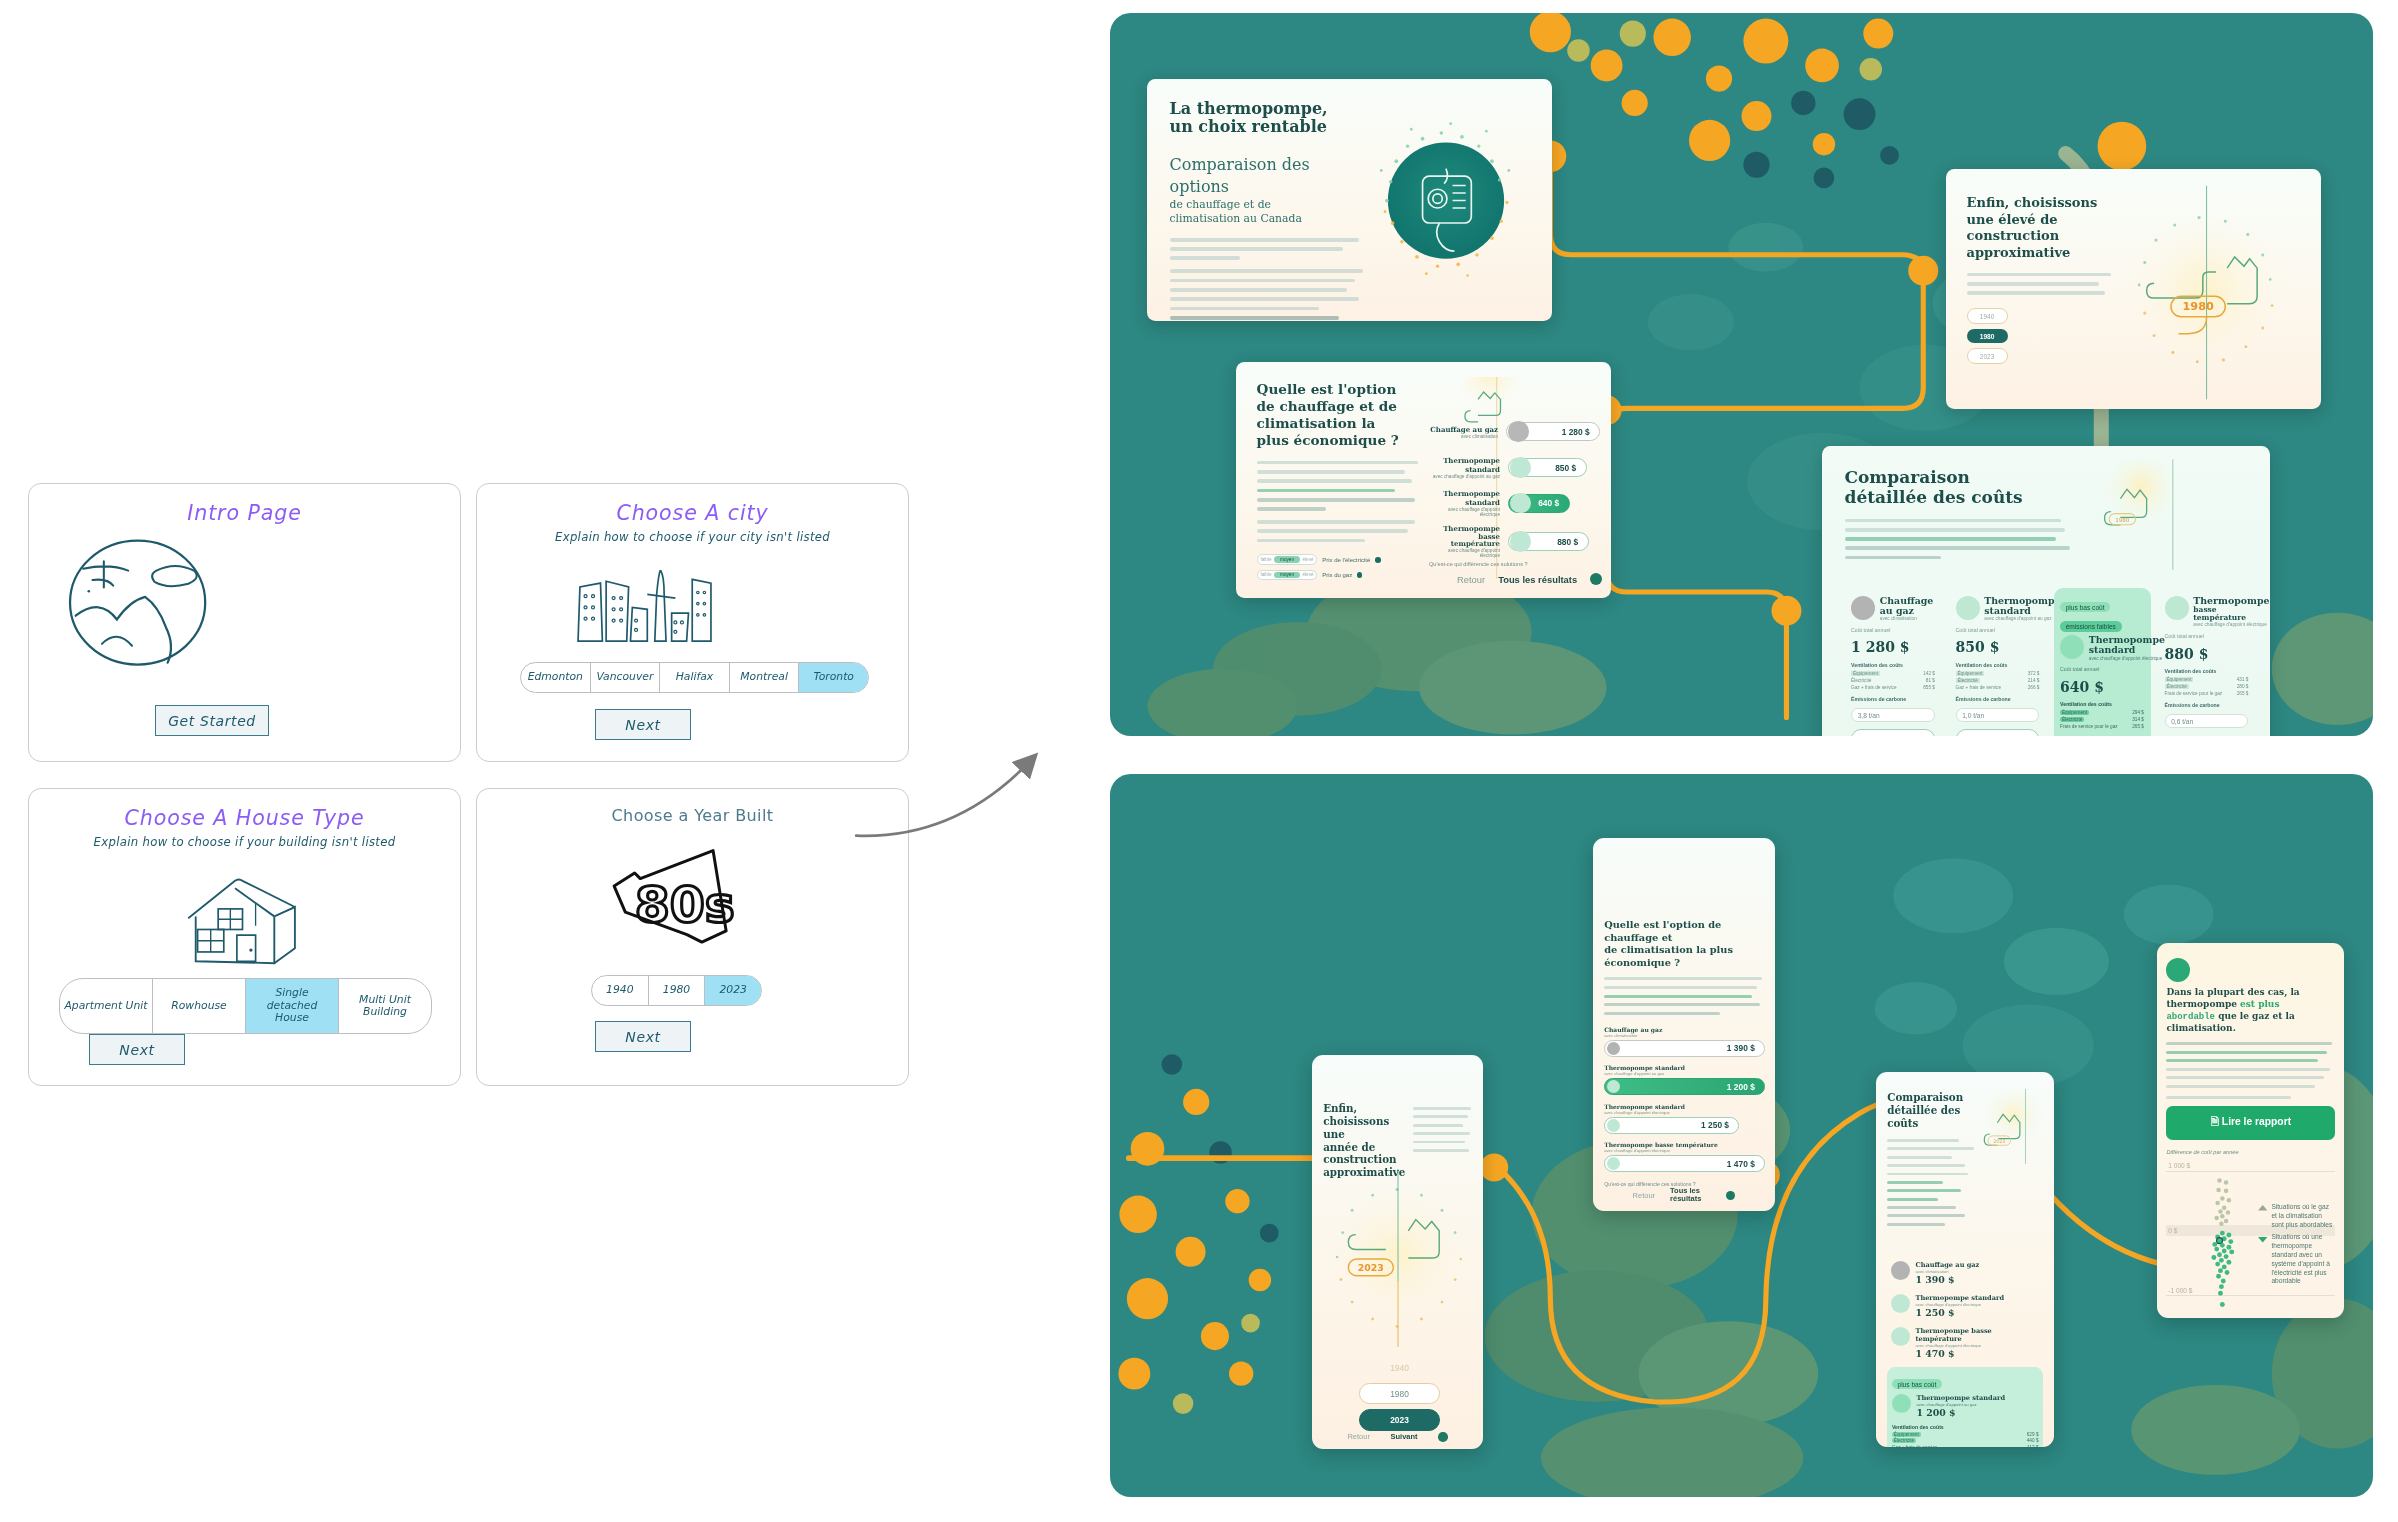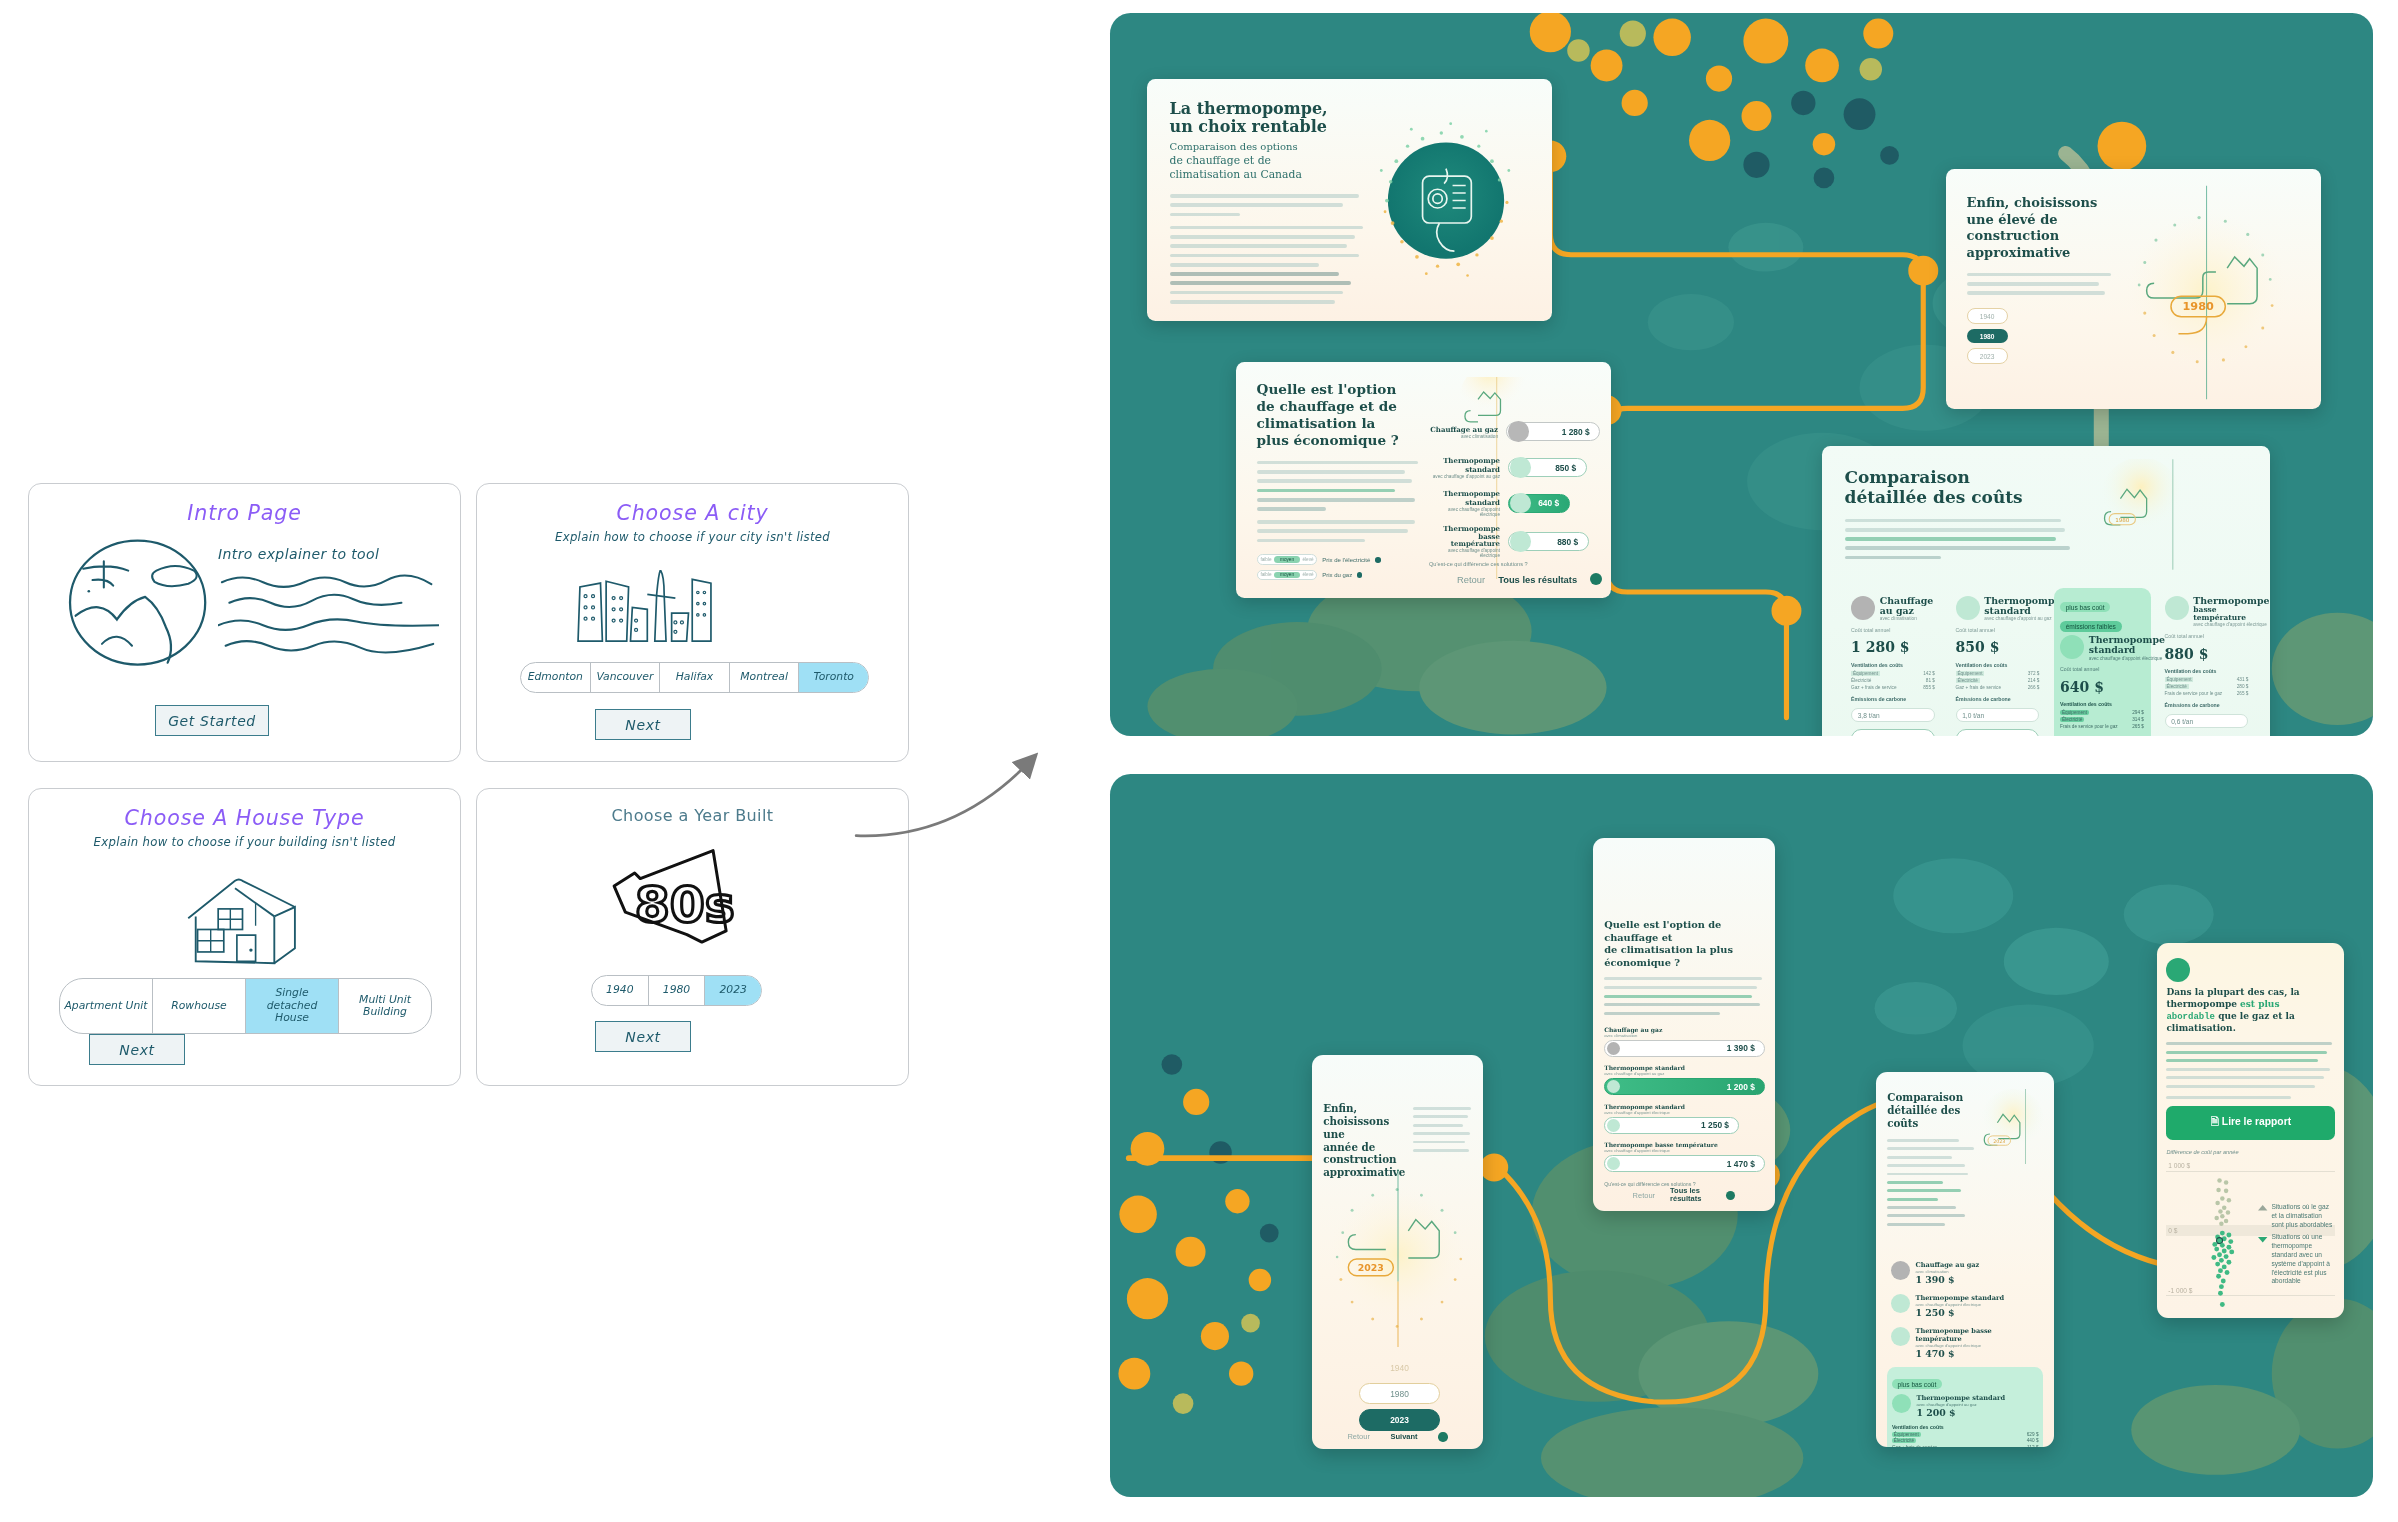--- a/index.html
+++ b/index.html
@@ -180,29 +180,20 @@
 
       <svg class="draw" style="left:26px;top:49px;" width="169" height="141" viewBox="0 0 180 150">
         <ellipse cx="88" cy="74" rx="72" ry="66" fill="none" stroke="#1e5a6b" stroke-width="2.4"></ellipse>
         <path d="M30 38 Q58 32 78 40 M52 30 L52 58 M40 50 Q56 48 62 56" fill="none" stroke="#1e5a6b" stroke-width="2.2" stroke-linecap="round"></path>
         <path d="M108 40 Q128 30 148 40 Q156 48 142 54 Q120 60 106 52 Q100 44 108 40Z" fill="none" stroke="#1e5a6b" stroke-width="2.2"></path>
         <path d="M22 88 Q48 68 66 92 Q80 72 96 68 Q110 78 118 100 Q128 120 120 138" fill="none" stroke="#1e5a6b" stroke-width="2.4" stroke-linecap="round"></path>
         <path d="M50 118 Q66 102 82 120" fill="none" stroke="#1e5a6b" stroke-width="2.2" stroke-linecap="round"></path>
         <circle cx="36" cy="62" r="1.4" fill="#1e5a6b"></circle>
       </svg>
 
-      <div style="position:absolute;left:189px;top:62px;width:221px;">
-        <div style="font-style:italic;color:#1e5a6b;font-size:14px;font-family:'DejaVu Sans',sans-serif;letter-spacing:0.4px;">Intro explainer to tool</div>
-        <svg width="221" height="86" viewBox="0 0 236 92" style="margin-top:9.4px;">
-          <path d="M4 12 Q26 2 48 12 T92 12 T136 12 T180 10 T228 14" fill="none" stroke="#1e5a6b" stroke-width="2.2" stroke-linecap="round"></path>
-          <path d="M12 34 Q34 24 56 34 T100 32 T144 30 T196 34" fill="none" stroke="#1e5a6b" stroke-width="2.2" stroke-linecap="round"></path>
-          <path d="M0 58 Q24 48 48 58 T96 58 T148 54 T236 58" fill="none" stroke="#1e5a6b" stroke-width="2.2" stroke-linecap="round"></path>
-          <path d="M8 80 Q30 70 54 80 T102 80 T152 82 T230 78" fill="none" stroke="#1e5a6b" stroke-width="2.2" stroke-linecap="round"></path>
-        </svg>
-      </div>
 
       <div class="sk-btn" style="left:126px;top:221px;width:114px;">Get Started</div>
     </div>
 
     <div class="sketch-card sk2">
       <div class="sk-title hand">Choose A city</div>
       <div class="sk-sub">Explain how to choose if your city isn't listed</div>
 
       <svg class="draw" style="left:97px;top:86px;" width="141" height="73" viewBox="0 0 150 78">
         <path d="M4 76 L6 18 L28 14 L30 76Z" fill="none" stroke="#1e5a6b" stroke-width="1.8"></path>
@@ -355,21 +346,21 @@
       <circle cx="530" cy="424" r="16" fill="#f5a623"></circle>
       <circle cx="722" cy="638" r="16" fill="#f5a623"></circle>
       <path d="M1020 150 Q1060 180 1058 260 L1058 560" fill="none" stroke="#f6d9a0" stroke-width="16" stroke-linecap="round" opacity=".55"></path>
       <circle cx="1080" cy="142" r="26" fill="#f5a623"></circle>
     </svg>
 
     <div class="card" style="left:37px;top:66px;width:405px;height:242px;">
       <div style="position:absolute;left:22.5px;top:20.6px;width:197px;">
         <div class="h-serif" style="font-size:16px;line-height:1.18;">La thermopompe,</div>
         <div class="h-serif" style="font-size:16px;line-height:1.18;">un choix rentable</div>
-        <div class="h-serif" style="font-size:10px;font-weight:400;line-height:1.35;margin-top:3px;color:#2c6f6a;">Comparaison des options</div>
+        <div class="h-serif" style="font-size:16px;font-weight:400;line-height:1.35;margin-top:17px;color:#2c6f6a;">Comparaison des options</div>
         <div class="h-serif" style="font-size:10.8px;font-weight:400;line-height:1.35;color:#2c6f6a;">de chauffage et de</div>
         <div class="h-serif" style="font-size:10.8px;font-weight:400;line-height:1.35;color:#2c6f6a;">climatisation au Canada</div>
         <div class="blur-lines" style="margin-top:11.2px;">
           <div class="bl" style="width:96%"></div>
             <div class="bl" style="width:88%"></div>
             <div class="bl" style="width:36%"></div>
         </div>
         <div class="blur-lines" style="margin-top:9.4px;">
           <div class="bl" style="width:98%"></div>
             <div class="bl" style="width:94%"></div>

